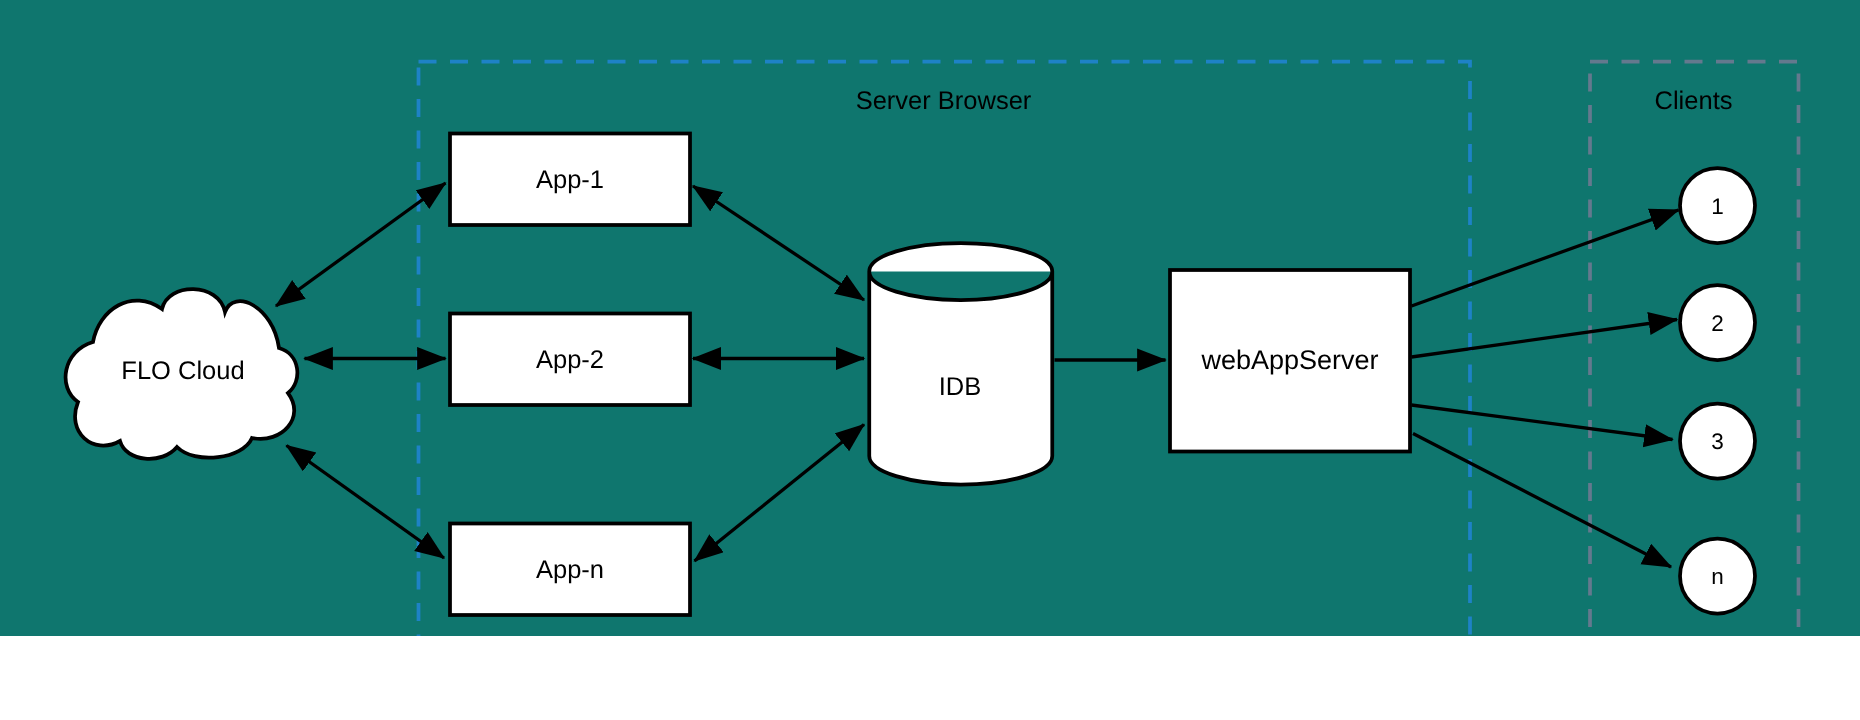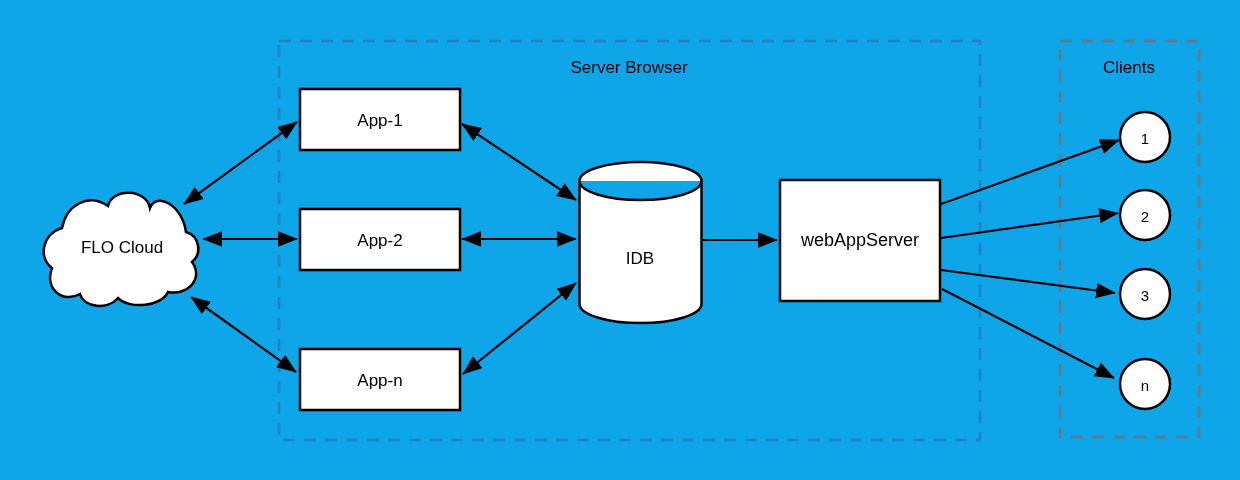--- a/index.html
+++ b/index.html
@@ -1,20 +1,20 @@
 <!DOCTYPE html>
 <html><head>
 <meta charset="utf-8">
 <style>
   html, body { margin: 0; padding: 0; background: #ffffff; }
   .canvas {
     position: relative;
     width: 1240px;
-    height: 480px;
-    background: #0ea5e9;
+    height: 424px;
+    background: #0f766e;
     font-family: "Liberation Sans", sans-serif;
     overflow: hidden;
   }
   svg { display: block; }
   .shape { fill: #ffffff; stroke: #000000; stroke-width: 2.5; }
   .edge  { stroke: #000000; stroke-width: 2.2; fill: none; }
   .group-box { fill: none; stroke-width: 2.5; stroke-dasharray: 12 9; }
   text {
     font-family: "Liberation Sans", sans-serif;
     font-size: 17px;

